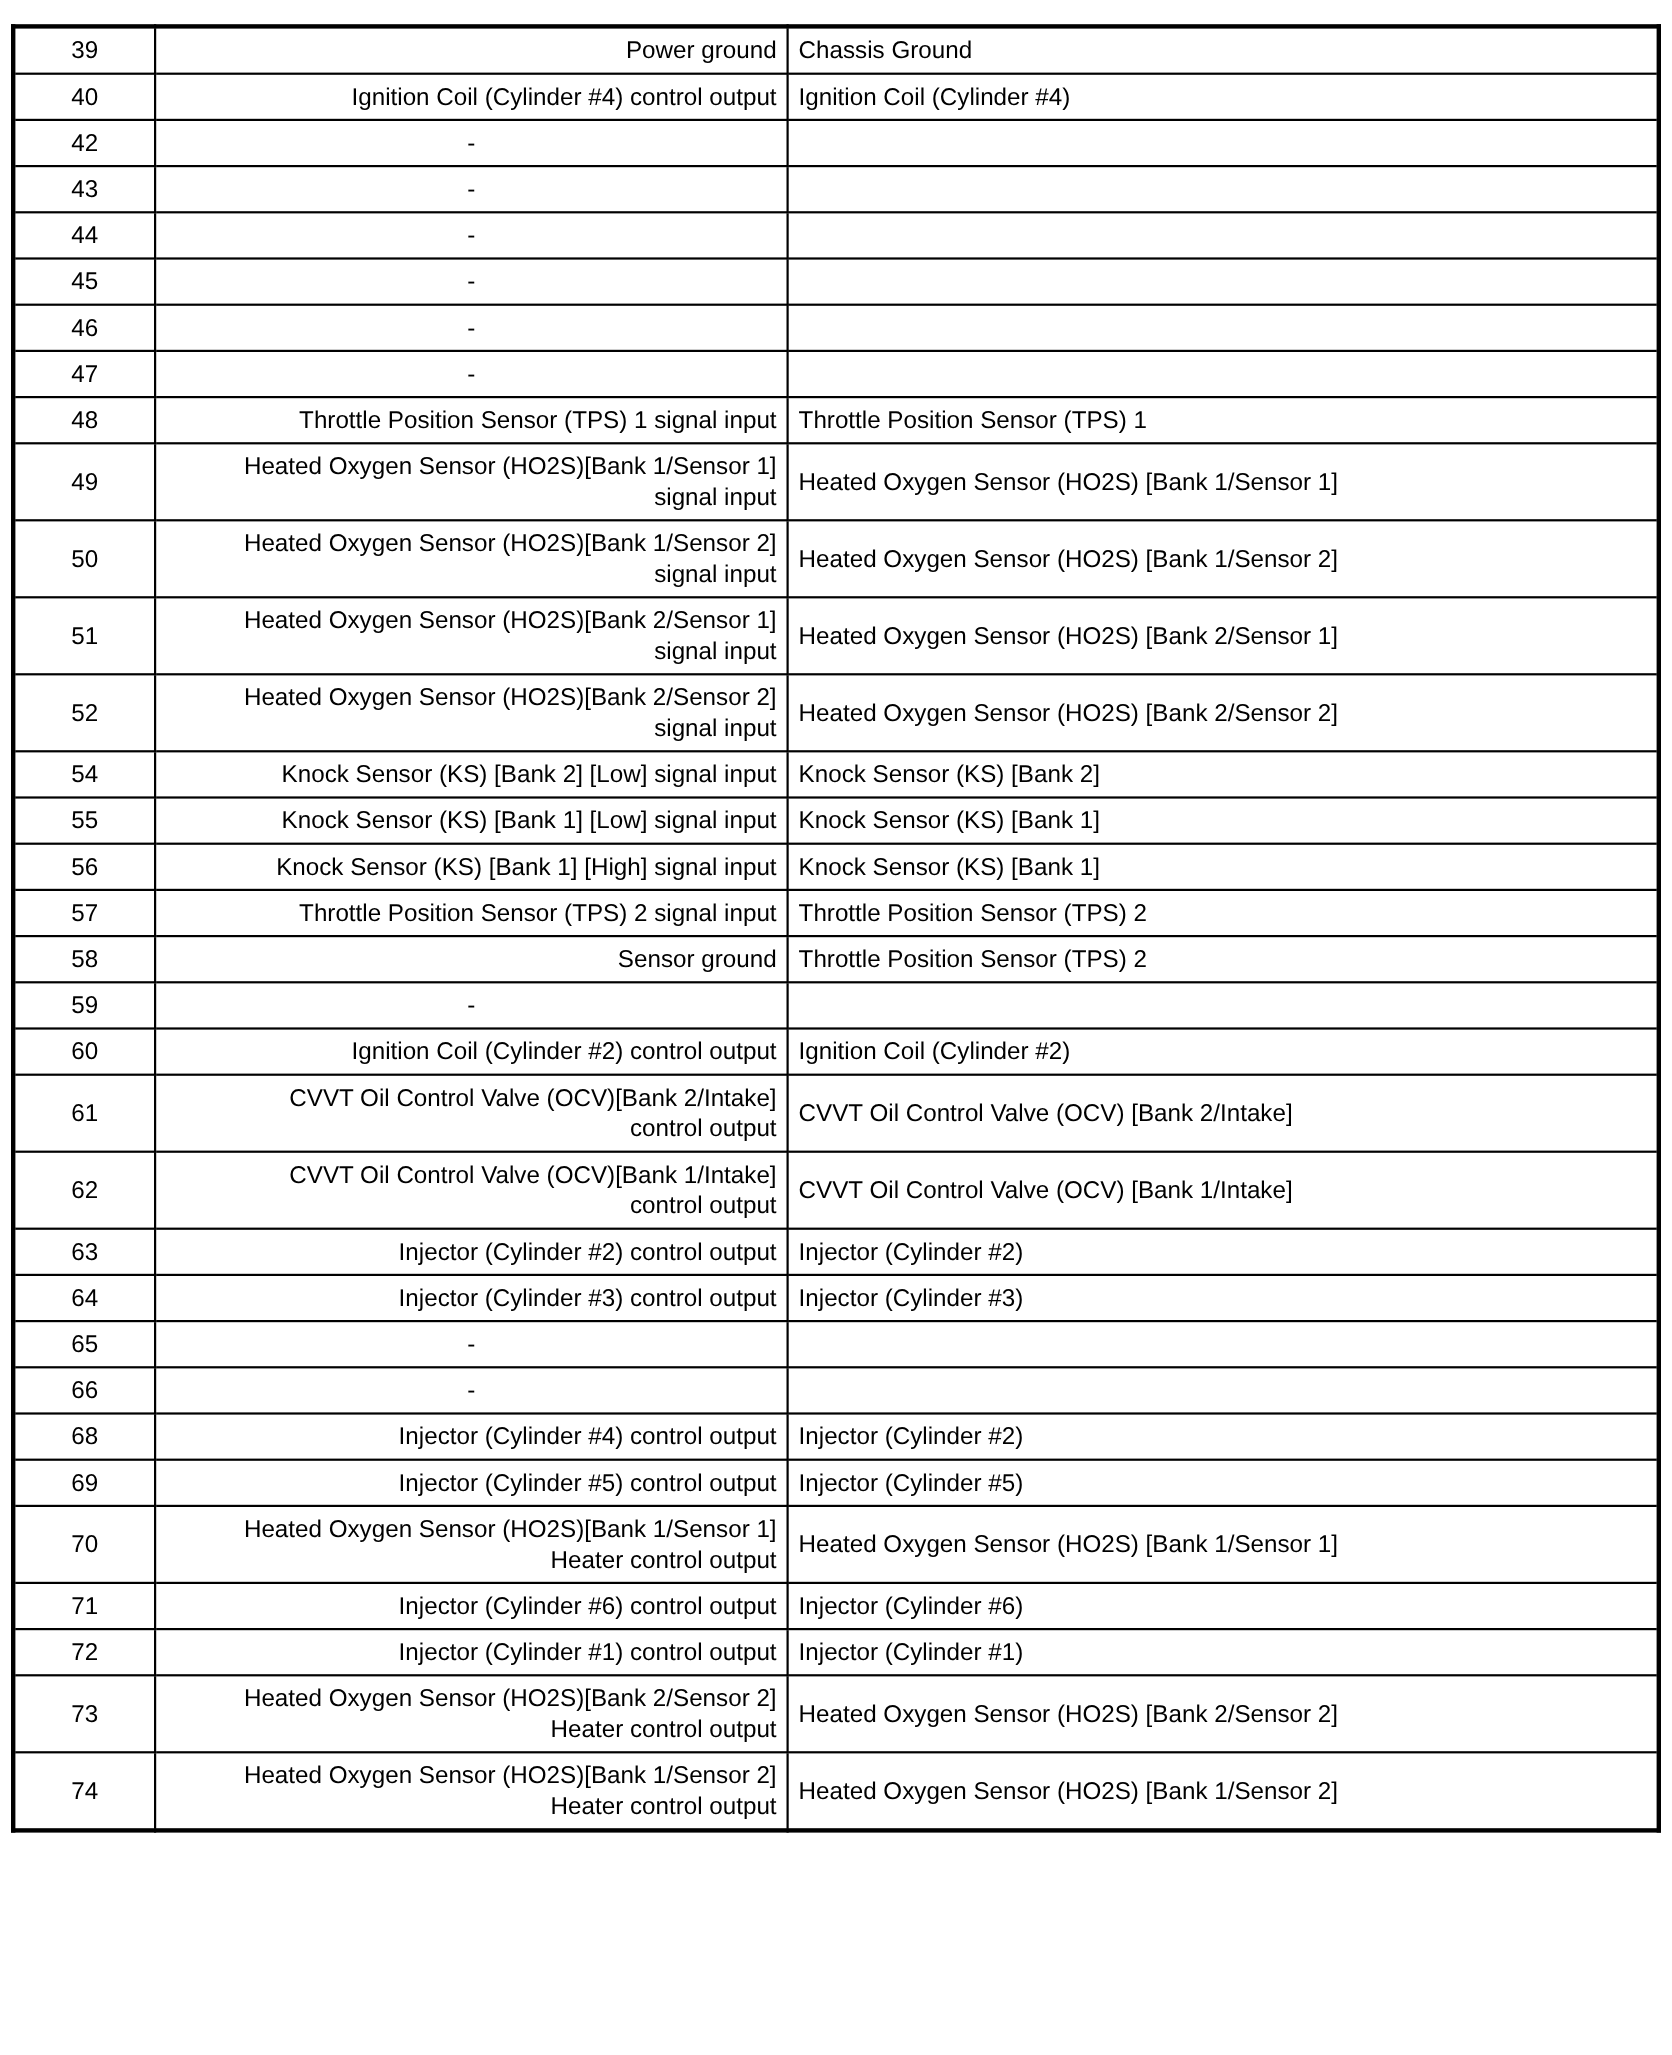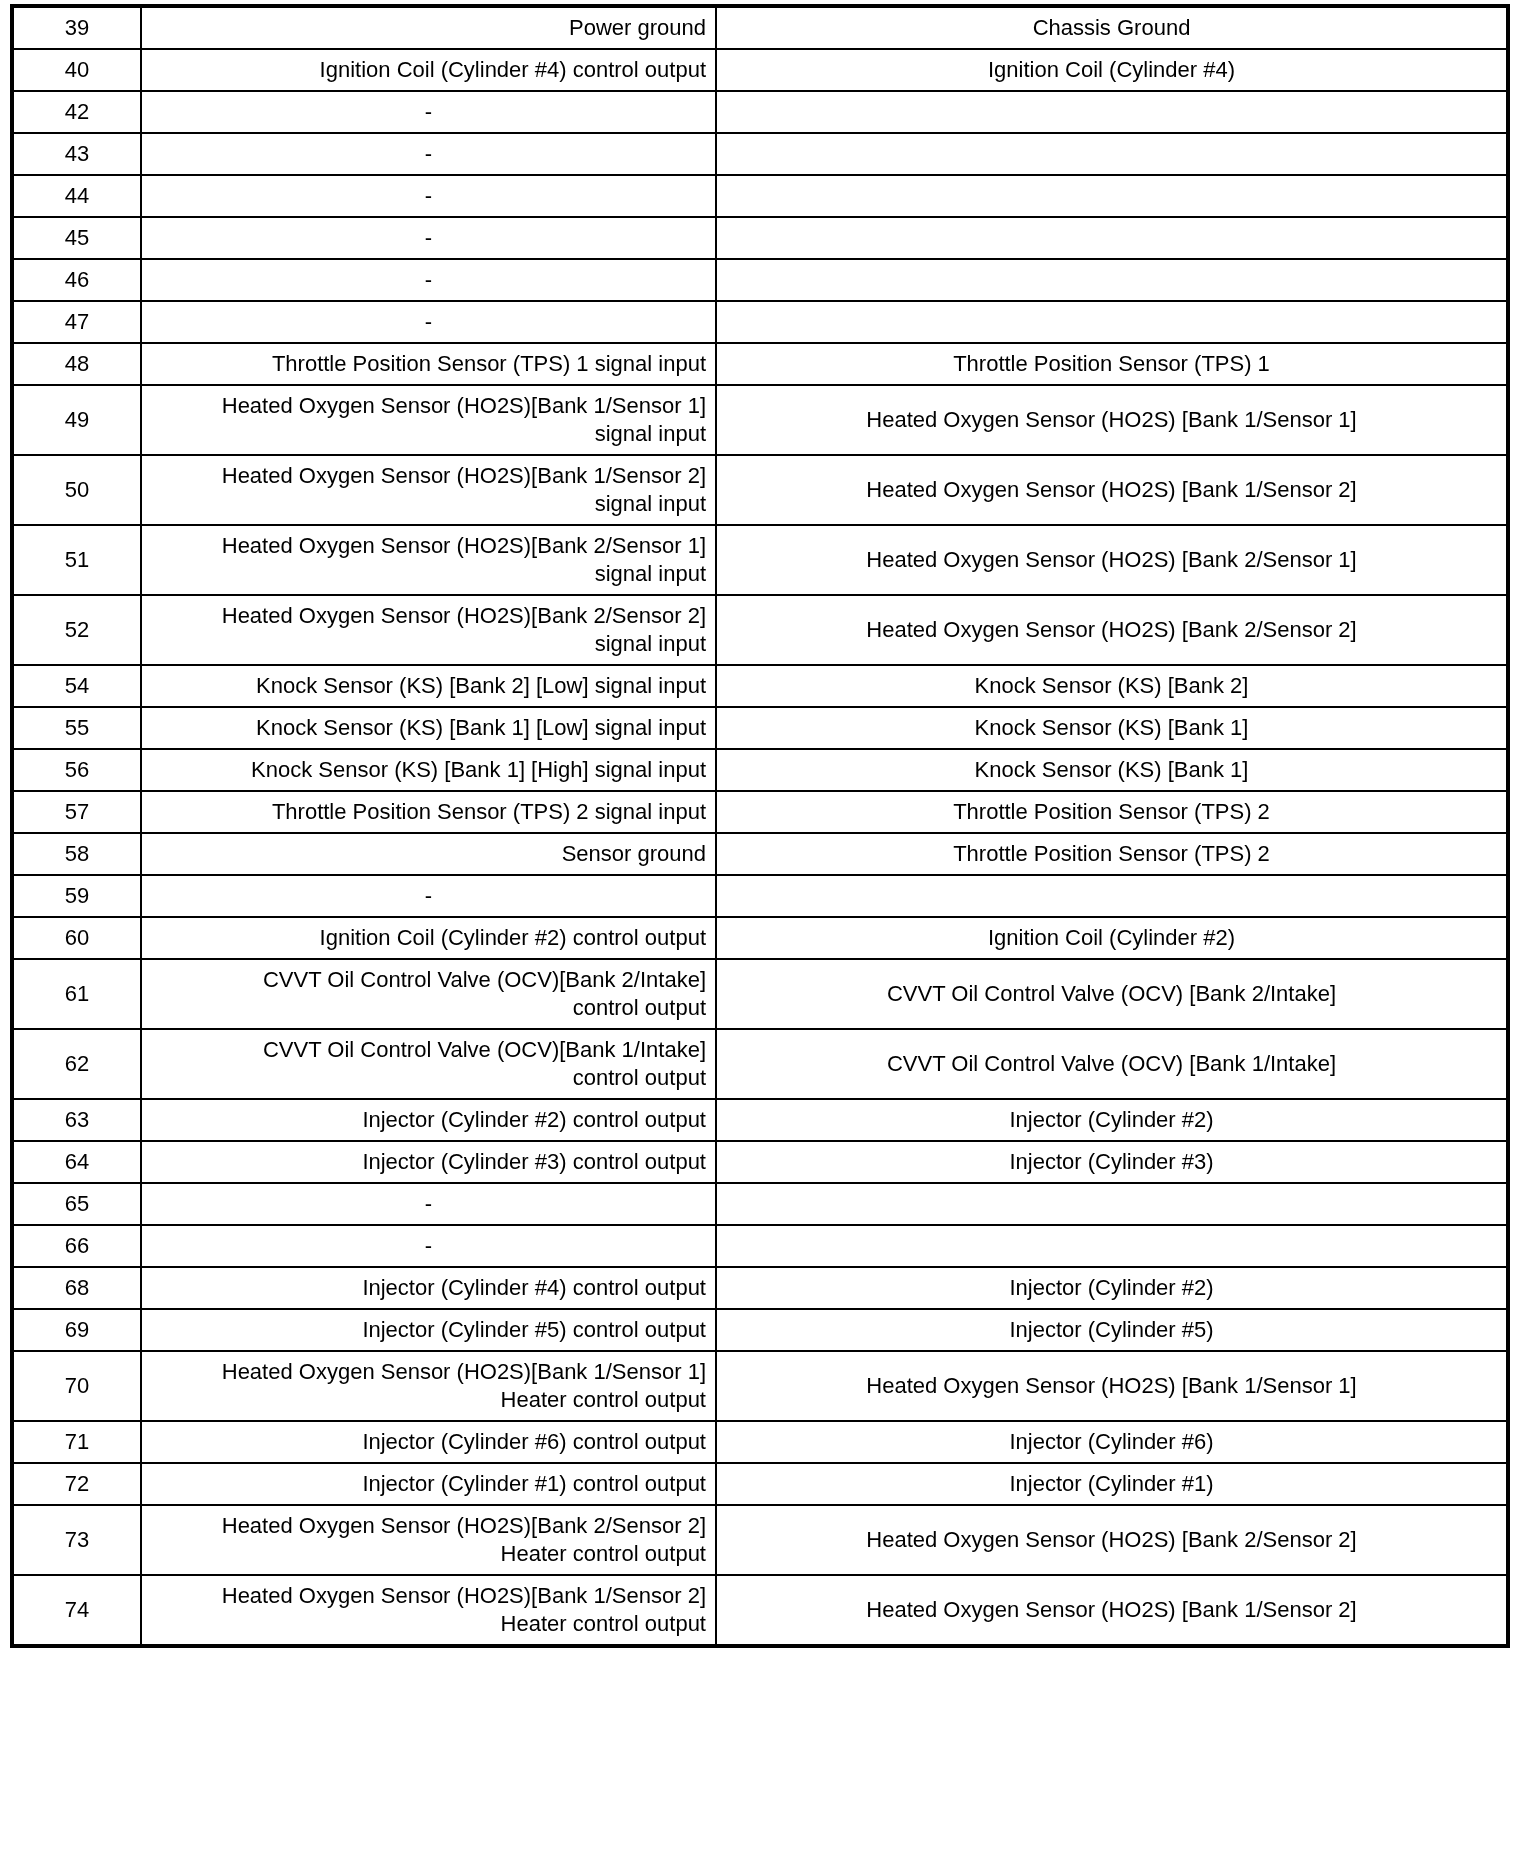--- a/index.html
+++ b/index.html
@@ -5,21 +5,21 @@
   html, body {
     margin: 0;
     padding: 0;
     background: #ffffff;
     font-family: "Liberation Sans", "DejaVu Sans", sans-serif;
     color: #000000;
   }
   .page {
     width: 1520px;
     box-sizing: border-box;
-    padding: 4px 10px;
+    padding: 22px 10px;
     background: #ffffff;
   }
   table.pin-table {
     width: 100%;
     border-collapse: collapse;
     table-layout: fixed;
     border: 4px solid #000000;
   }
   table.pin-table td {
     border: 2px solid #000000;
@@ -33,21 +33,21 @@
   td.col-pin {
     width: 108px;
     text-align: center;
     white-space: nowrap;
   }
   td.col-desc {
     width: 555px;
     text-align: right;
   }
   td.col-conn {
-    text-align: center;
+    text-align: left;
   }
   td.dash-cell {
     text-align: center;
   }
 </style>
 </head>
 <body>
 
 <div class="page">
   <table class="pin-table">

